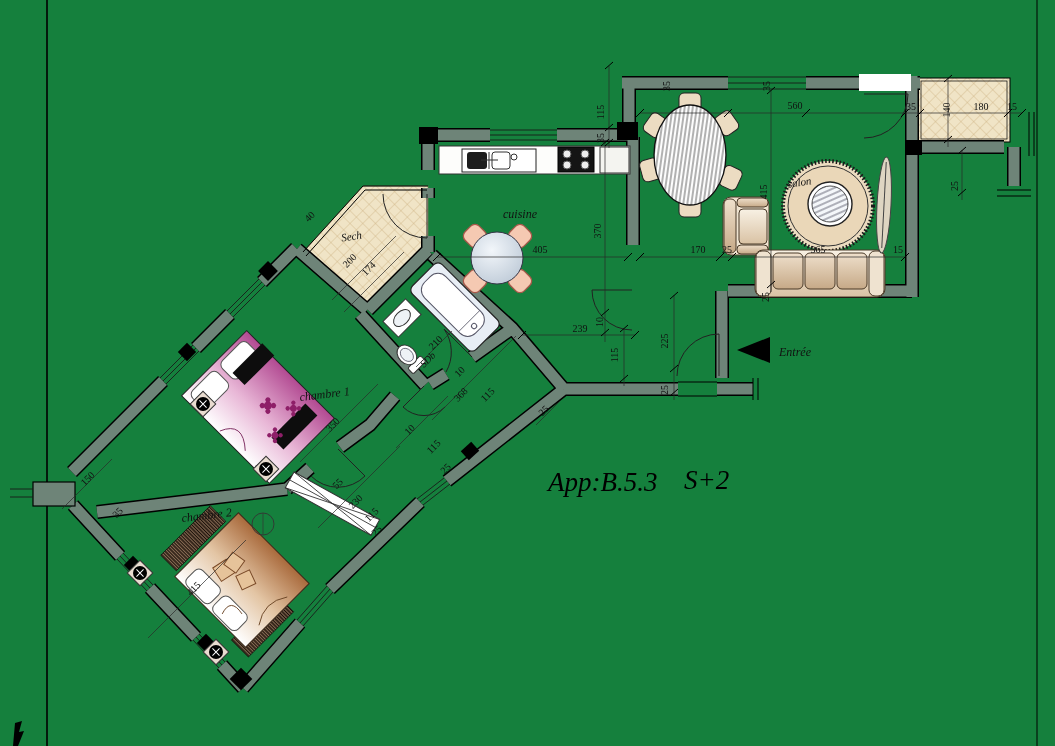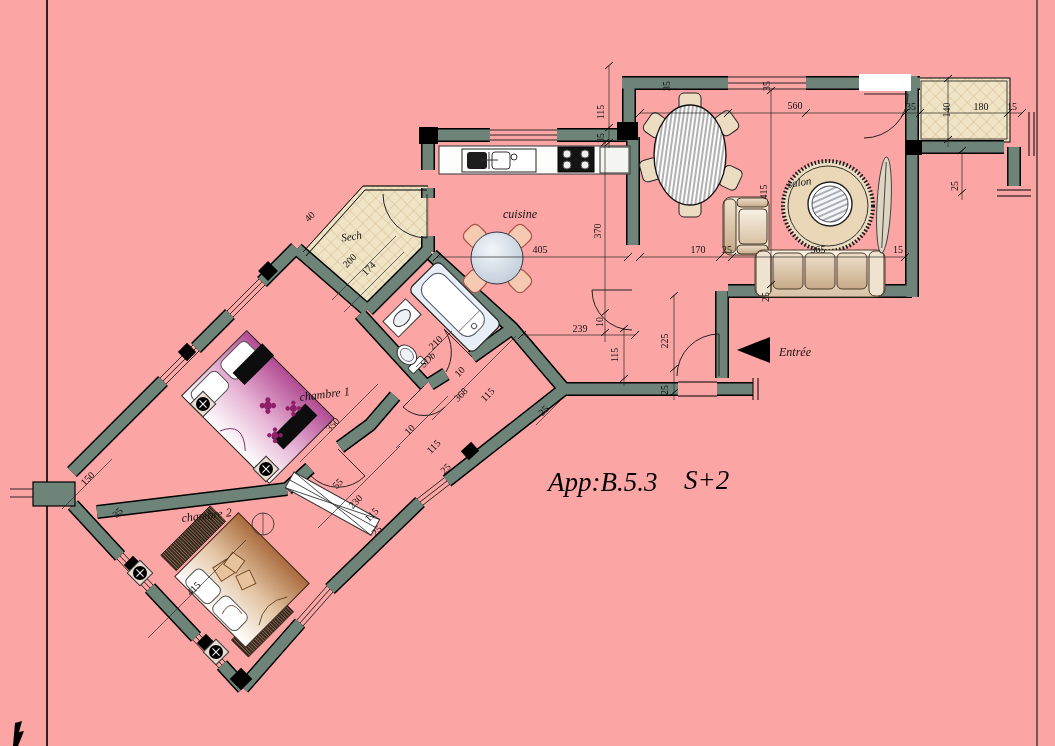--- a/index.html
+++ b/index.html
@@ -1,16 +1,16 @@
 <!DOCTYPE html>
 <html><head>
 <meta charset="utf-8">
 <style>
   html,body{margin:0;padding:0;background:#fff;}
-  #sheet{position:relative;width:1055px;height:746px;background:#fca5a5;overflow:hidden;
+  #sheet{position:relative;width:1055px;height:746px;background:#15803d;overflow:hidden;
          font-family:"Liberation Serif",serif;}
   svg{position:absolute;left:0;top:0;}
   .wall-outer{fill:none;stroke:#000;stroke-width:14;stroke-linecap:butt;}
   .wall-inner{fill:none;stroke:#6e8478;stroke-width:11;stroke-linecap:butt;}
   .thinline{fill:none;stroke:#000;stroke-width:1;}
   .winline{fill:none;stroke:#1a1a1a;stroke-width:0.9;}
   .dimline{fill:none;stroke:#2a2a2a;stroke-width:0.7;}
   .tick{fill:none;stroke:#000;stroke-width:1;}
   .door{fill:none;stroke:#222;stroke-width:1;}
   .dim{font:10px "Liberation Serif",serif;fill:#111;text-anchor:middle;}

